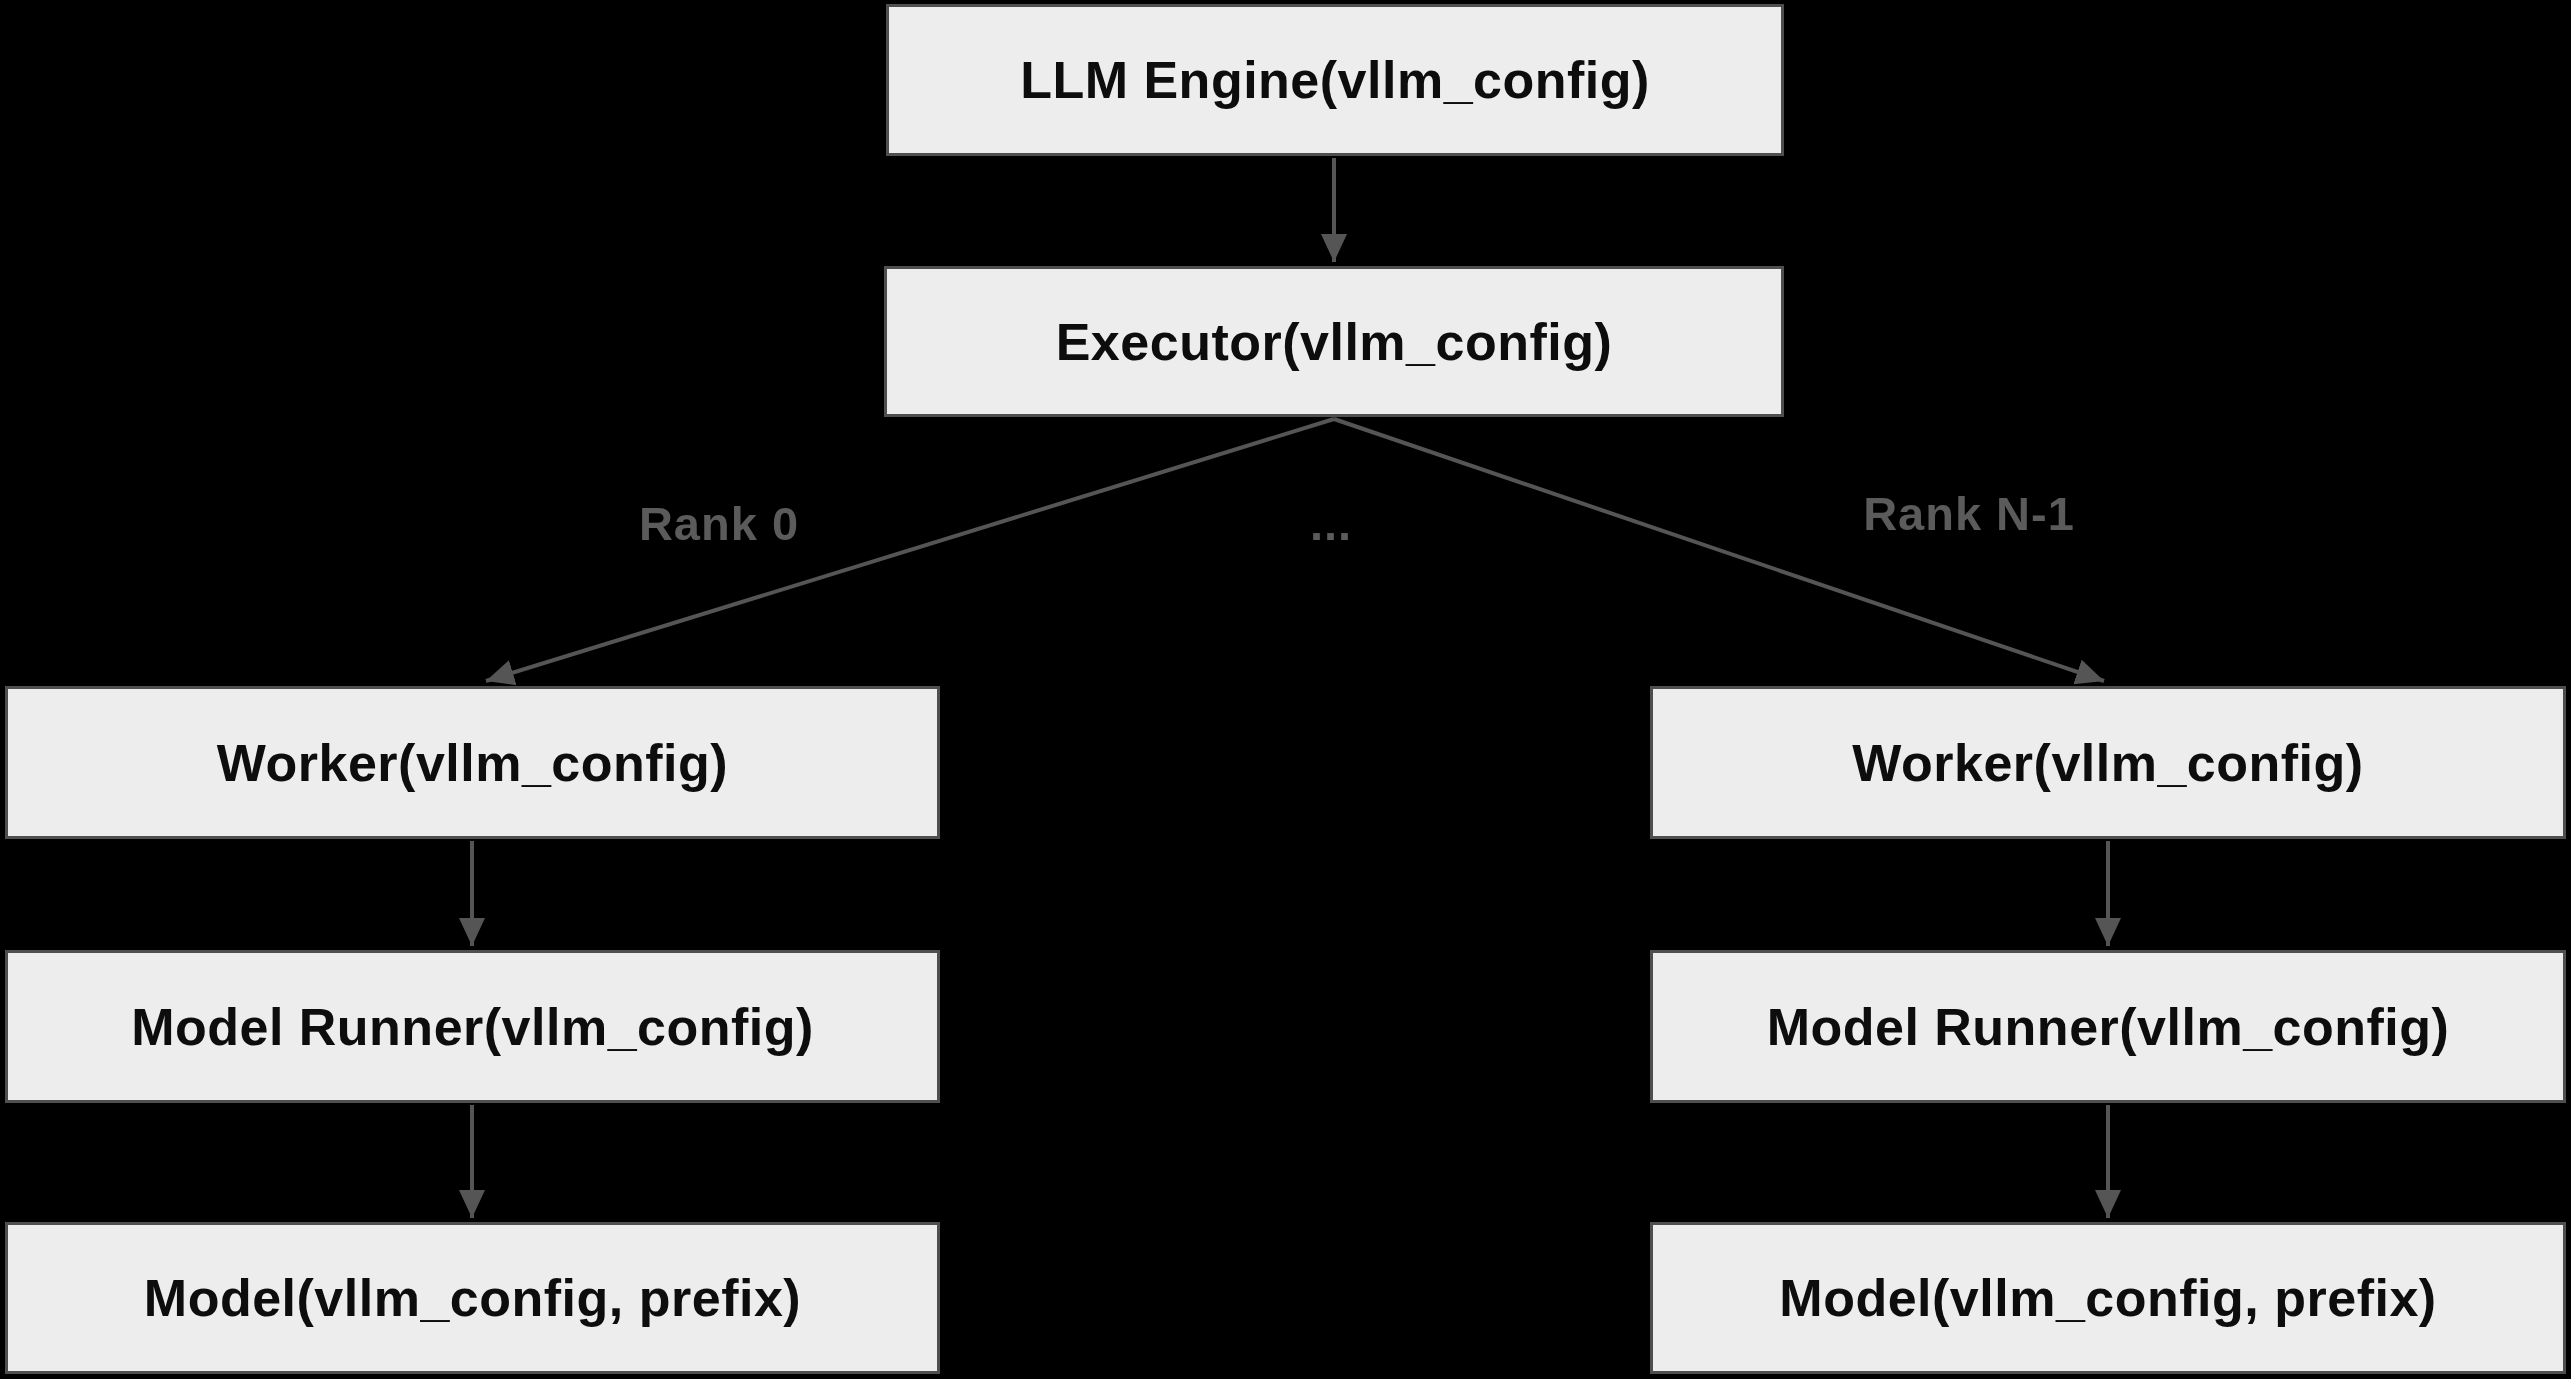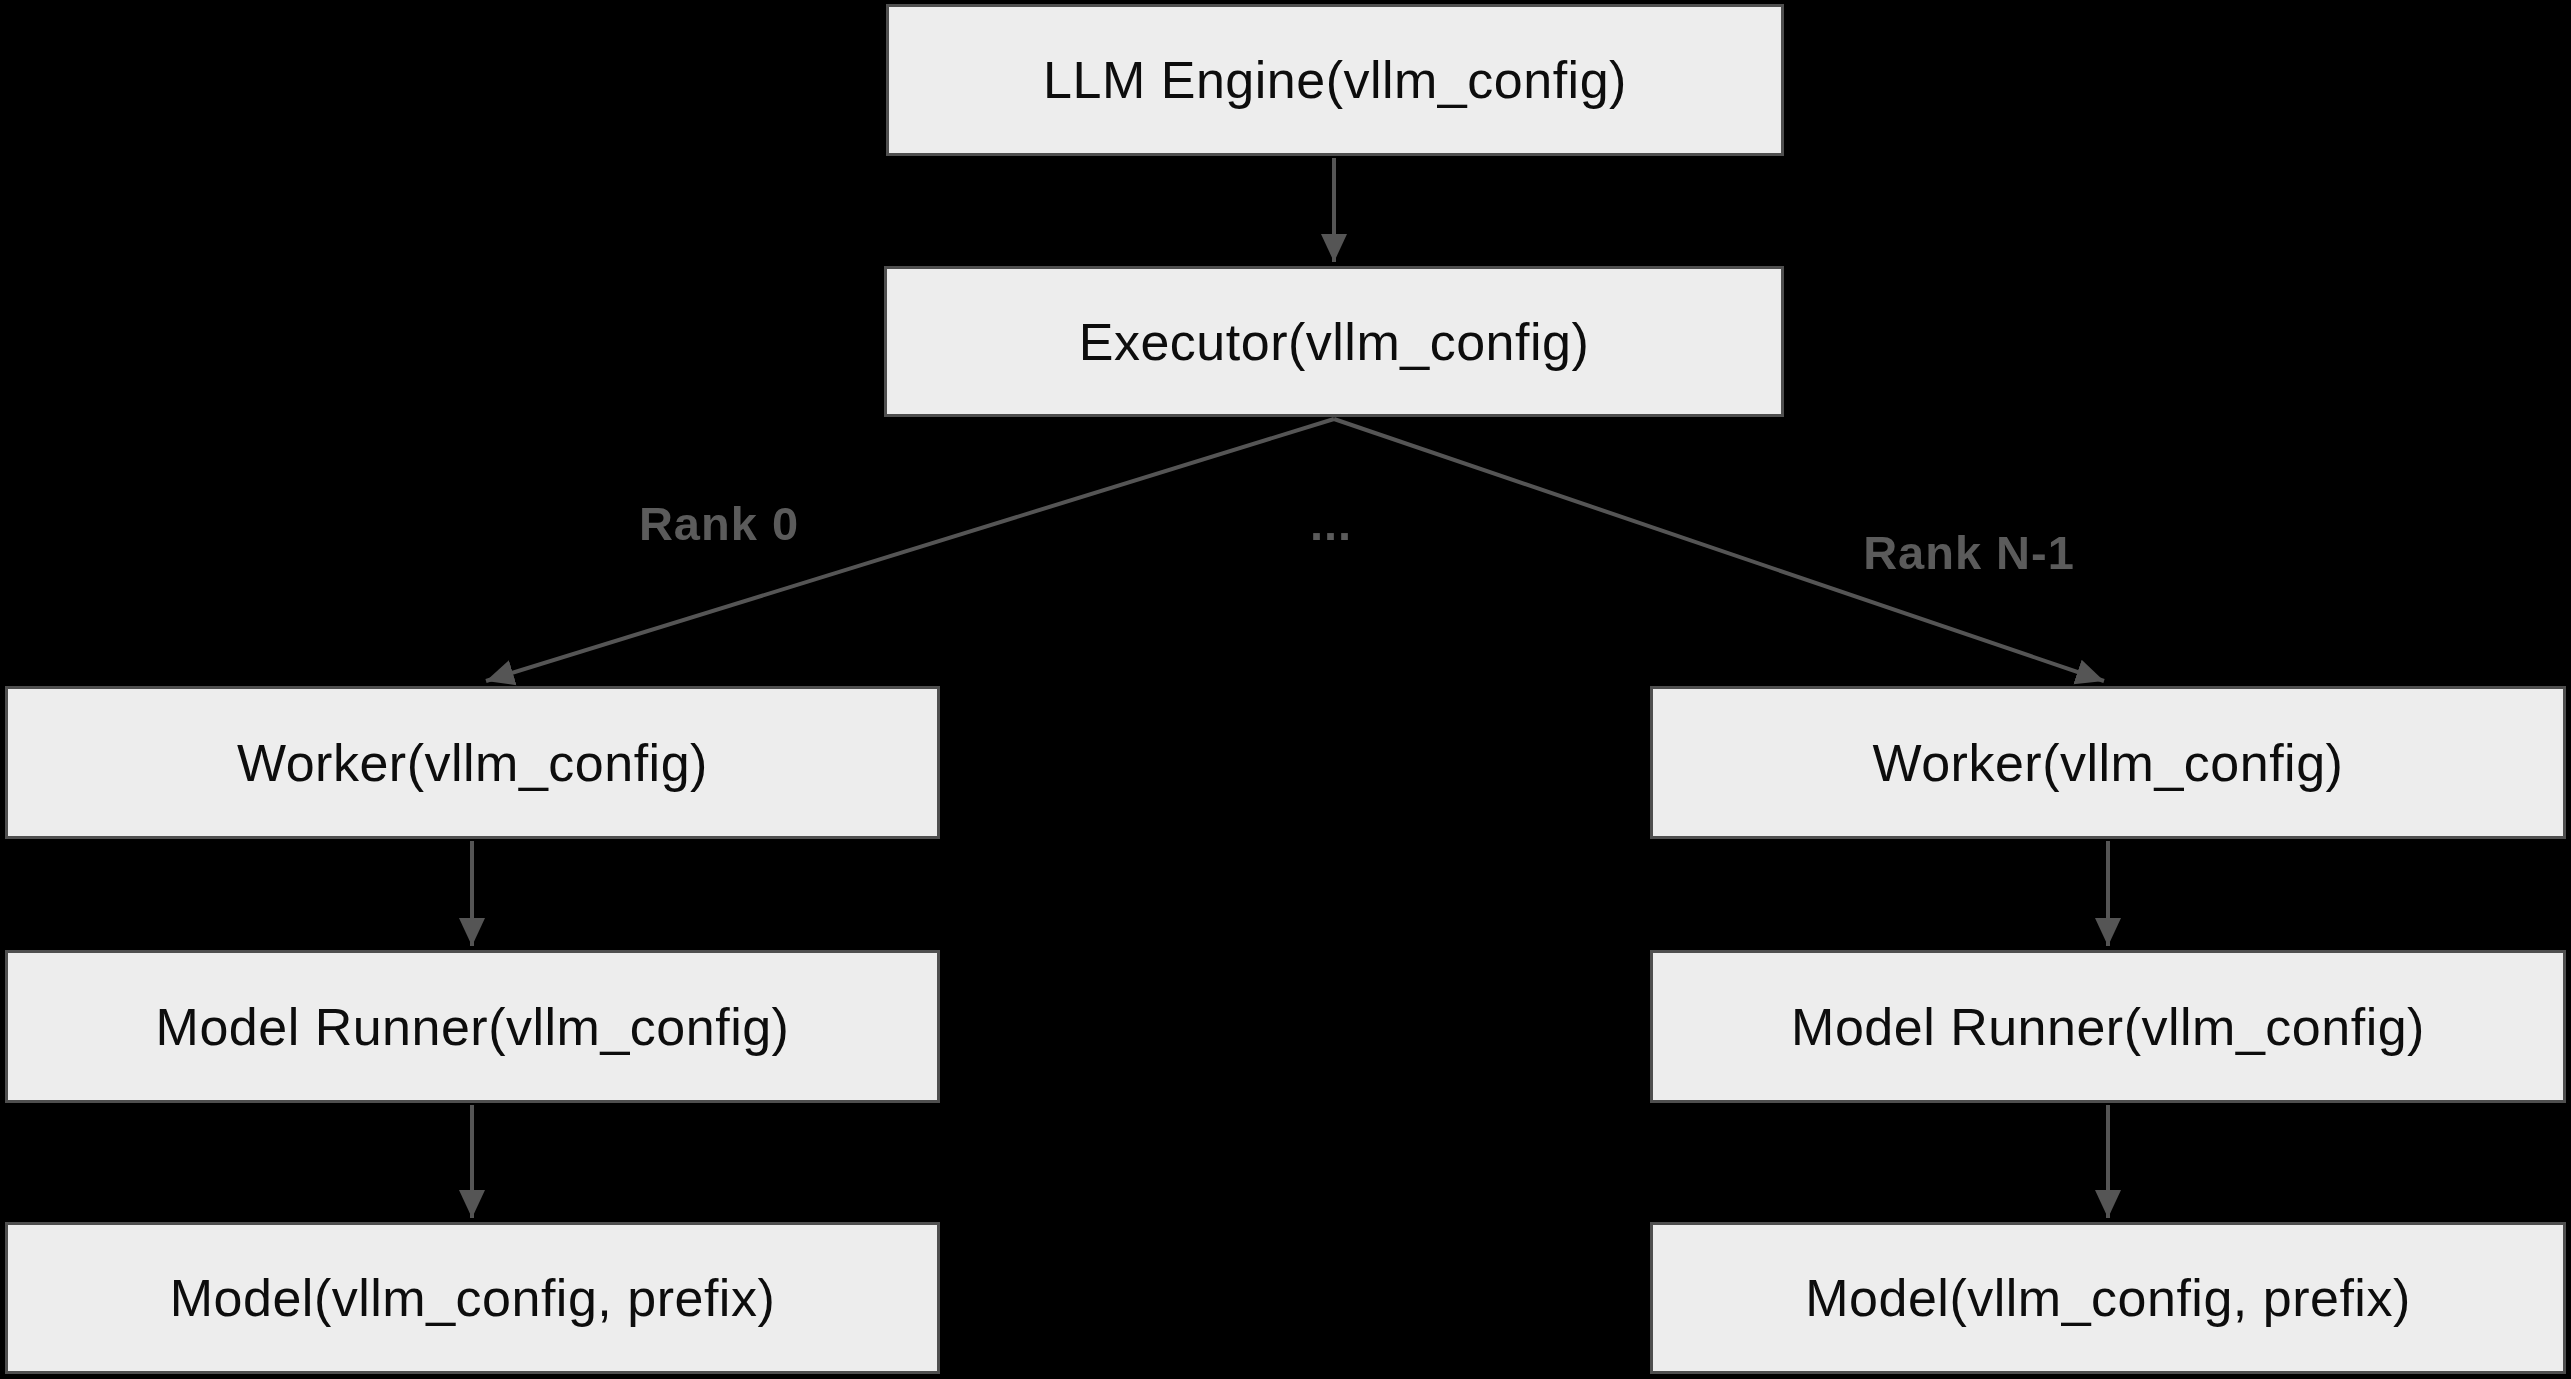--- a/index.html
+++ b/index.html
@@ -20,21 +20,21 @@
     box-sizing: border-box;
     background: var(--box-fill, #ededed);
     border: 3px solid var(--box-border, #4f4f4f);
     display: flex;
     align-items: center;
     justify-content: center;
   }
   .node span {
     color: var(--box-text, #0d0d0d);
     font-size: 52px;
-    font-weight: 400;
+    font-weight: 700;
     letter-spacing: 0.5px;
     white-space: nowrap;
   }
   .edge-label {
     position: absolute;
     transform: translate(-50%, -50%);
     color: var(--label, #5b5b5b);
     font-size: 47px;
     font-weight: 700;
     letter-spacing: 1px;
@@ -60,21 +60,21 @@
   #node-executor          { left: 884px;  top: 266px;  width: 900px; height: 151px; }
   #node-worker-left       { left: 5px;    top: 686px;  width: 935px; height: 153px; }
   #node-model-runner-left { left: 5px;    top: 950px;  width: 935px; height: 153px; }
   #node-model-left        { left: 5px;    top: 1222px; width: 935px; height: 152px; }
   #node-worker-right      { left: 1650px; top: 686px;  width: 916px; height: 153px; }
   #node-model-runner-right{ left: 1650px; top: 950px;  width: 916px; height: 153px; }
   #node-model-right       { left: 1650px; top: 1222px; width: 916px; height: 152px; }
 
   #label-rank-0   { left: 719px;  top: 516px; }
   #label-ellipsis { left: 1331px; top: 516px; }
-  #label-rank-n-1 { left: 1969px; top: 545px; }
+  #label-rank-n-1 { left: 1969px; top: 506px; }
 </style>
 </head>
 <body>
 
 <div class="canvas">
 
   <svg class="edges" viewBox="0 0 2571 1379" xmlns="http://www.w3.org/2000/svg">
     <defs>
       <marker id="arrowhead" markerUnits="userSpaceOnUse" markerWidth="34" markerHeight="30" refX="28" refY="14" orient="auto">
         <path class="head" d="M0,1 L28,14 L0,27 Z"></path>

